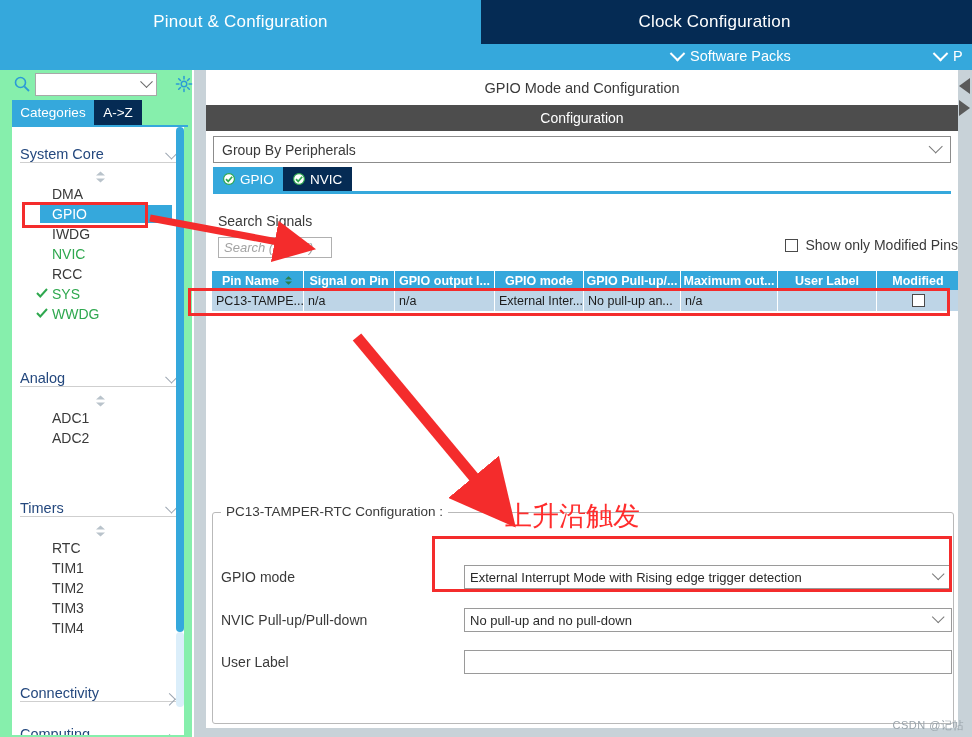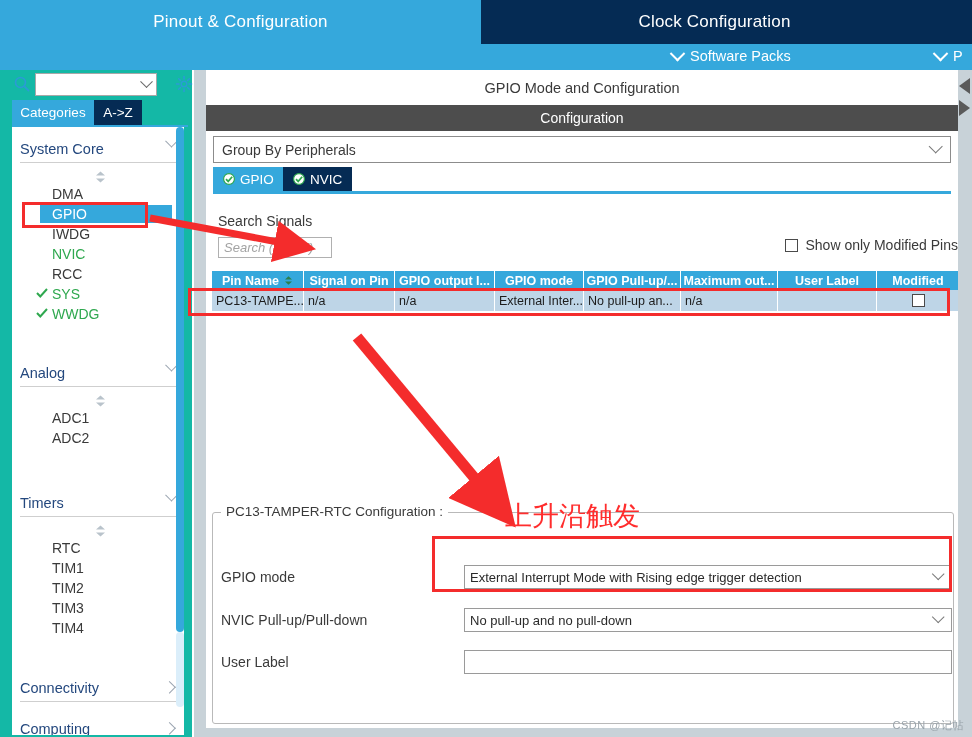--- a/index.html
+++ b/index.html
@@ -40,21 +40,21 @@
   .sp-proj  { left: 935px; }
   .chev-d {
     display: inline-block; width: 11px; height: 11px;
     border-right: 2.4px solid #fff; border-bottom: 2.4px solid #fff;
     transform: rotate(45deg) translate(-2px,-2px);
   }
 
   
   .sidebar {
     position: absolute; left: 0; top: 70px; width: 192px; height: 667px;
-    background: #14b8a6;
+    background: #86efac;
     text-decoration: underline;
   }
   .search-row {
     position: absolute; left: 0; top: 0; width: 196px; height: 30px;
   }
   .search-icon {
     position: absolute; left: 14px; top: 6px; width: 16px; height: 16px;
   }
   .search-combo {
     position: absolute; left: 35px; top: 3px; width: 122px; height: 23px;
@@ -89,21 +89,21 @@
   .tree-thumb {
     position: absolute; left: 0; top: 0; width: 8px; height: 505px;
     background: #35a8dc; border-radius: 4px;
   }
   .tree-track-bottom {
     position: absolute; left: 0; top: 505px; width: 8px; height: 75px;
     background: #dbeefa; border-radius: 4px;
   }
   .grp-header {
     position: absolute; left: 8px; width: 160px; height: 22px;
-    display: flex; align-items: flex-start; justify-content: space-between;
+    display: flex; align-items: flex-end; justify-content: space-between;
     color: #24487e; font-size: 14.5px;
     border-bottom: 1px solid #cfcfcf;
   }
   .grp-chev-d {
     width: 9px; height: 9px; margin-right: 4px;
     border-right: 1.8px solid #9aa4b0; border-bottom: 1.8px solid #9aa4b0;
     transform: rotate(45deg) translate(-3px,-3px);
   }
   .grp-chev-r {
     width: 9px; height: 9px; margin-right: 6px;

